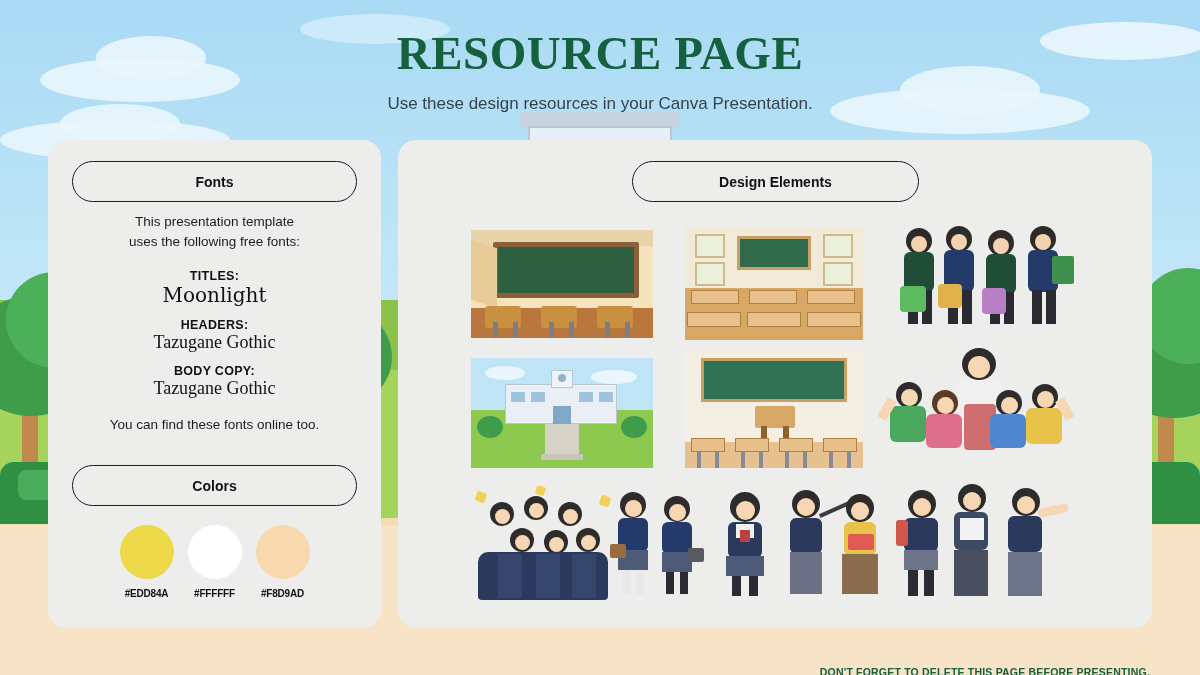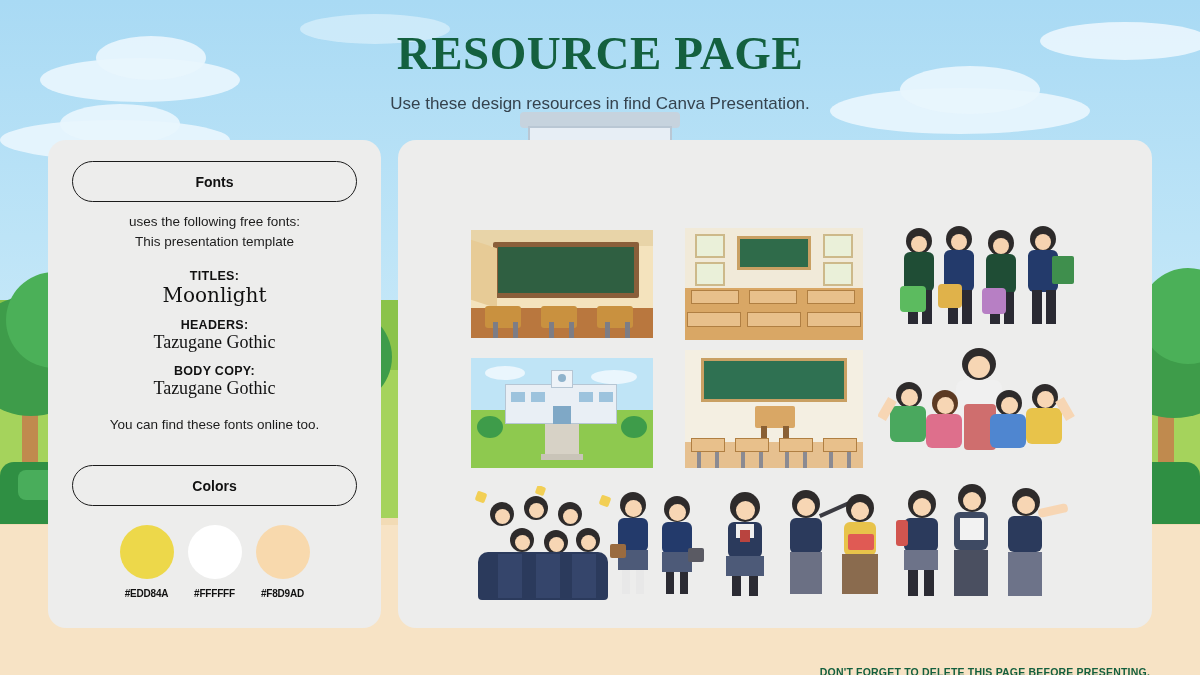--- a/index.html
+++ b/index.html
@@ -143,29 +143,29 @@
   <div class="hedge" style="left:0px;   top:462px; width:250px; height:62px;"></div>
   <div class="hedge-l" style="left:18px;  top:470px; width:40px; height:30px; background:#49ad5b;"></div>
   <div class="hedge" style="left:958px; top:462px; width:242px; height:62px;"></div>
   <div class="hedge-l" style="left:1010px; top:470px; width:46px; height:30px; background:#49ad5b;"></div>
 
   <div class="abs rnd" style="left:300px; top:486px; width:46px; height:34px; background:#3fa451;"></div>
   <div class="abs rnd" style="left:860px; top:488px; width:44px; height:32px; background:#3fa451;"></div>
 </div>
 
 <div class="title">RESOURCE PAGE</div>
-<div class="subtitle">Use these design resources in find Canva Presentation.</div>
+<div class="subtitle">Use these design resources in your Canva Presentation.</div>
 
 <div class="card" id="card-fonts">
 
   <div class="pill" id="pill-fonts">Fonts</div>
 
   <div class="fonts-body">
+    <div class="fonts-intro">This presentation template</div>
     <div class="fonts-intro">uses the following free fonts:</div>
-    <div class="fonts-intro">This presentation template</div>
 
     <div style="height:18px"></div>
     <div class="font-label">TITLES:</div>
     <div class="font-name script">Moonlight</div>
 
     <div style="height:11px"></div>
     <div class="font-label">HEADERS:</div>
     <div class="font-name">Tazugane Gothic</div>
 
     <div style="height:11px"></div>
@@ -188,20 +188,21 @@
       <div class="hex">#FFFFFF</div>
     </div>
     <div class="sw">
       <div class="dot" style="background:#f8d9ad;"></div>
       <div class="hex">#F8D9AD</div>
     </div>
   </div>
 </div>
 
 <div class="card" id="card-elements">
+  <div class="pill" id="pill-elements">Design Elements</div>
 
   <div class="thumbs">
 
     <div class="thumb framed" style="left:73px; top:90px; width:182px; height:108px;">
       <div class="abs" style="inset:0; background:#f4e3bd;"></div>
       <div class="abs" style="left:0; top:0; width:182px; height:16px; background:#e8d4a8;"></div>
       <div class="abs" style="left:22px; top:12px; width:146px; height:56px; background:#8a5f3a; border-radius:2px;"></div>
       <div class="abs" style="left:27px; top:17px; width:136px; height:46px; background:#2f5f41;"></div>
       <div class="abs" style="left:0; top:14px; width:26px; height:60px; background:#e7cb96; transform:skewY(18deg);"></div>
       <div class="abs" style="left:0; top:78px; width:182px; height:30px; background:#b9773e;"></div>

